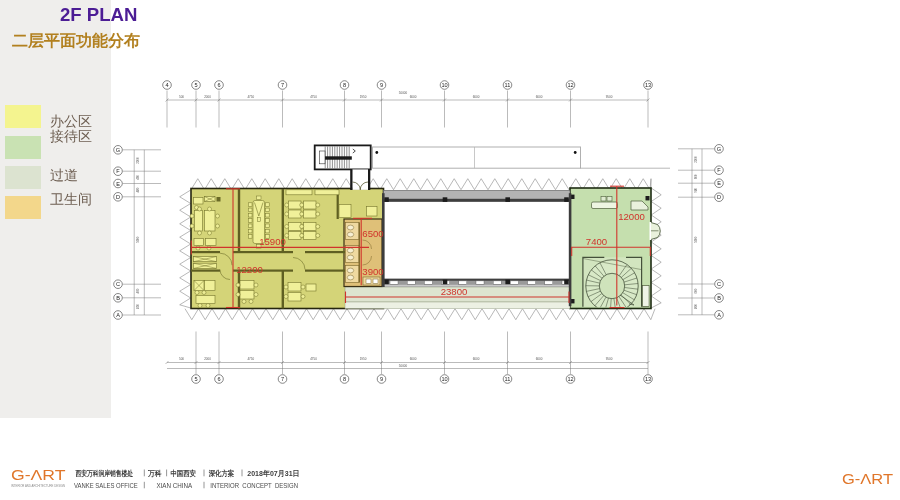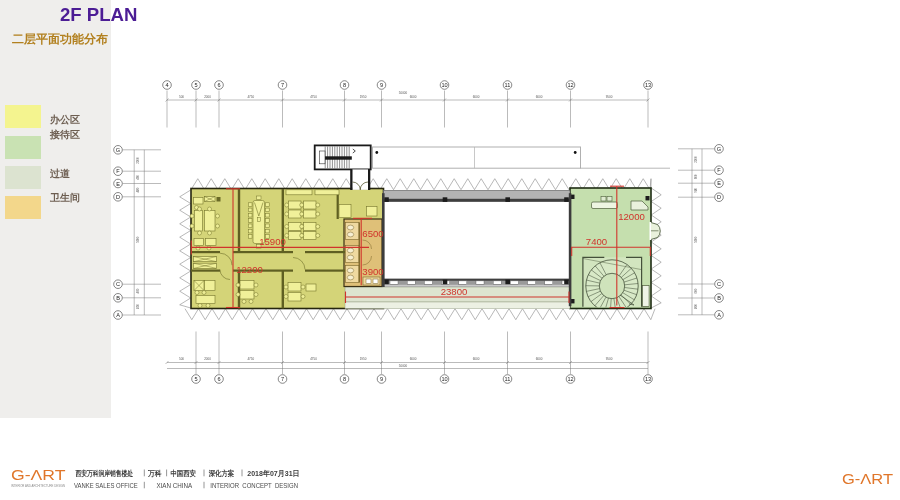--- a/index.html
+++ b/index.html
@@ -1,20 +1,20 @@
 <!DOCTYPE html>
 <html><head><meta charset="utf-8"><style>
 * { margin:0; padding:0; box-sizing:border-box; }
 html,body { width:900px; height:500px; background:#fff; font-family:"Liberation Sans",sans-serif; overflow:hidden; }
 #page { position:relative; width:900px; height:500px; }
 #side { position:absolute; left:0; top:0; width:111px; height:418px; background:#efeeec; }
 #t1 { position:absolute; left:12px; top:4px; font-size:18.6px; font-weight:bold; color:#4c1d95; letter-spacing:0;margin-left:48px; }
-#t2 { position:absolute; left:12px; top:31px; font-size:12px; font-weight:bold; color:#b2801f; letter-spacing:0; }
+#t2 { position:absolute; left:12px; top:31px; font-size:16px; font-weight:bold; color:#b2801f; letter-spacing:0; }
 .sw { position:absolute; left:5px; width:36px; height:23px; }
-.lb { position:absolute; left:50px; font-size:10px; font-weight:bold; color:#6d5e51; }
+.lb { position:absolute; left:50px; font-size:14px; font-weight:normal; color:#6d5e51; }
 #planwrap { position:absolute; left:0; top:0; width:900px; height:500px; }
 </style></head>
 <body>
 <div id="page">
 <div id="side"></div>
 <div id="t1">2F PLAN</div>
 <div id="t2">二层平面功能分布</div>
 <div class="sw" style="top:105px;background:#f4f48f"></div>
 <div class="sw" style="top:135.5px;background:#c9e2b3"></div>
 <div class="sw" style="top:165.5px;background:#dce3d0"></div>

